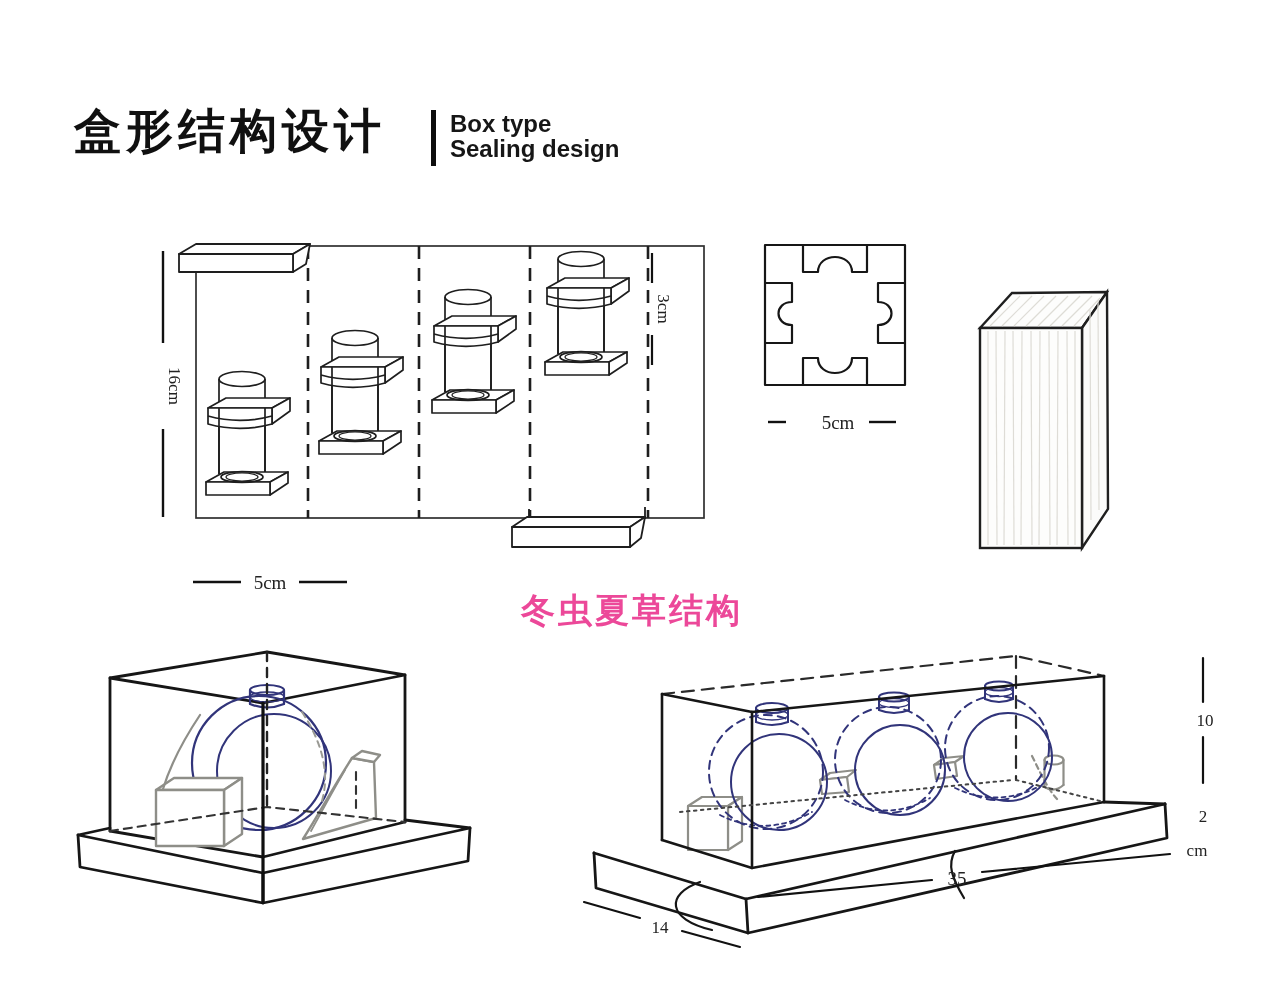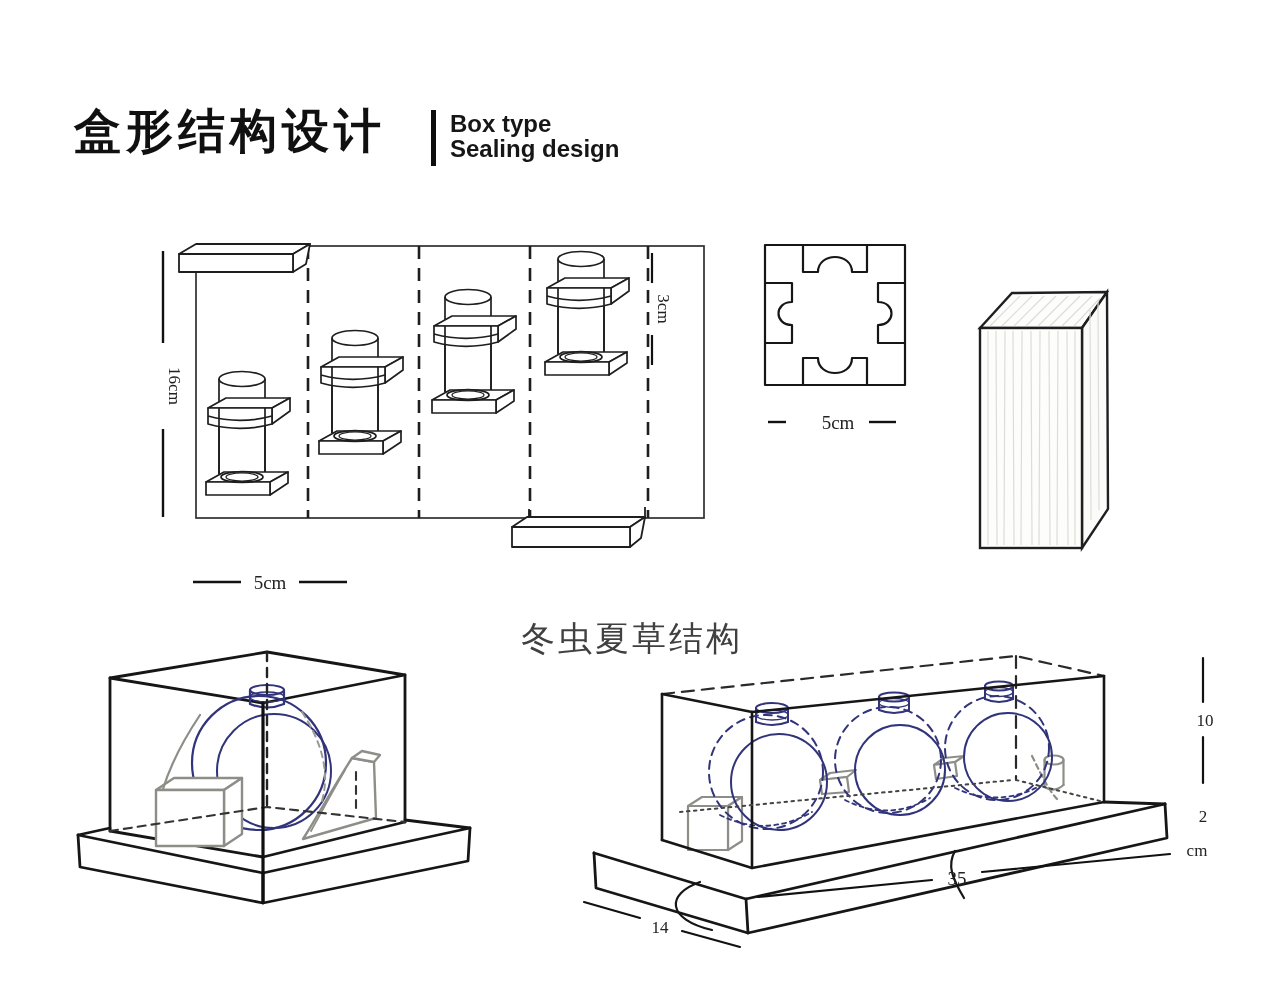--- a/index.html
+++ b/index.html
@@ -3,22 +3,22 @@
 <meta charset="utf-8">
 <style>
   html,body{margin:0;padding:0;background:#fff;}
   .canvas{position:relative;width:1280px;height:989px;background:#ffffff;overflow:hidden;
           font-family:"Liberation Sans",sans-serif;color:#161616;}
   .title-cn{position:absolute;left:74px;top:100px;font-size:47px;font-weight:800;
             letter-spacing:5px;color:#101010;font-family:"Liberation Sans",sans-serif;}
   .divider{position:absolute;left:431px;top:110px;width:4.5px;height:56px;background:#0d0d0d;}
   .subtitle{position:absolute;left:450px;top:111px;font-size:24px;font-weight:700;
             line-height:25px;color:#161616;}
-  .caption-cn{position:absolute;left:521px;top:616px;font-size:34px;font-weight:400;
-              letter-spacing:3px;color:#404040;font-family:"Liberation Serif",serif;}
+  .caption-cn{position:absolute;left:521px;top:588px;font-size:34px;font-weight:700;
+              letter-spacing:3px;color:#ec4899;font-family:"Liberation Serif",serif;}
   svg text{font-family:"Liberation Serif",serif;fill:#222;}
   .dim{font-size:19px;}
   .dim-s{font-size:17px;}
 </style>
 </head>
 <body>
 
 <div class="canvas">
 
   <div class="title-cn">盒形结构设计</div>

